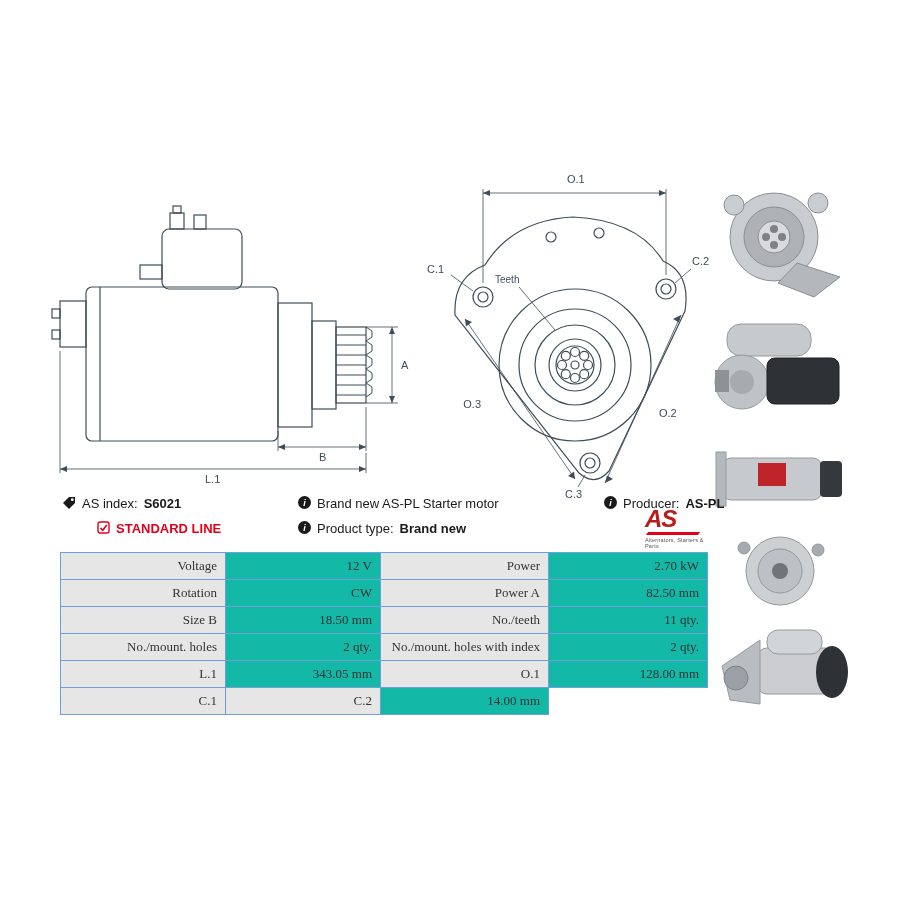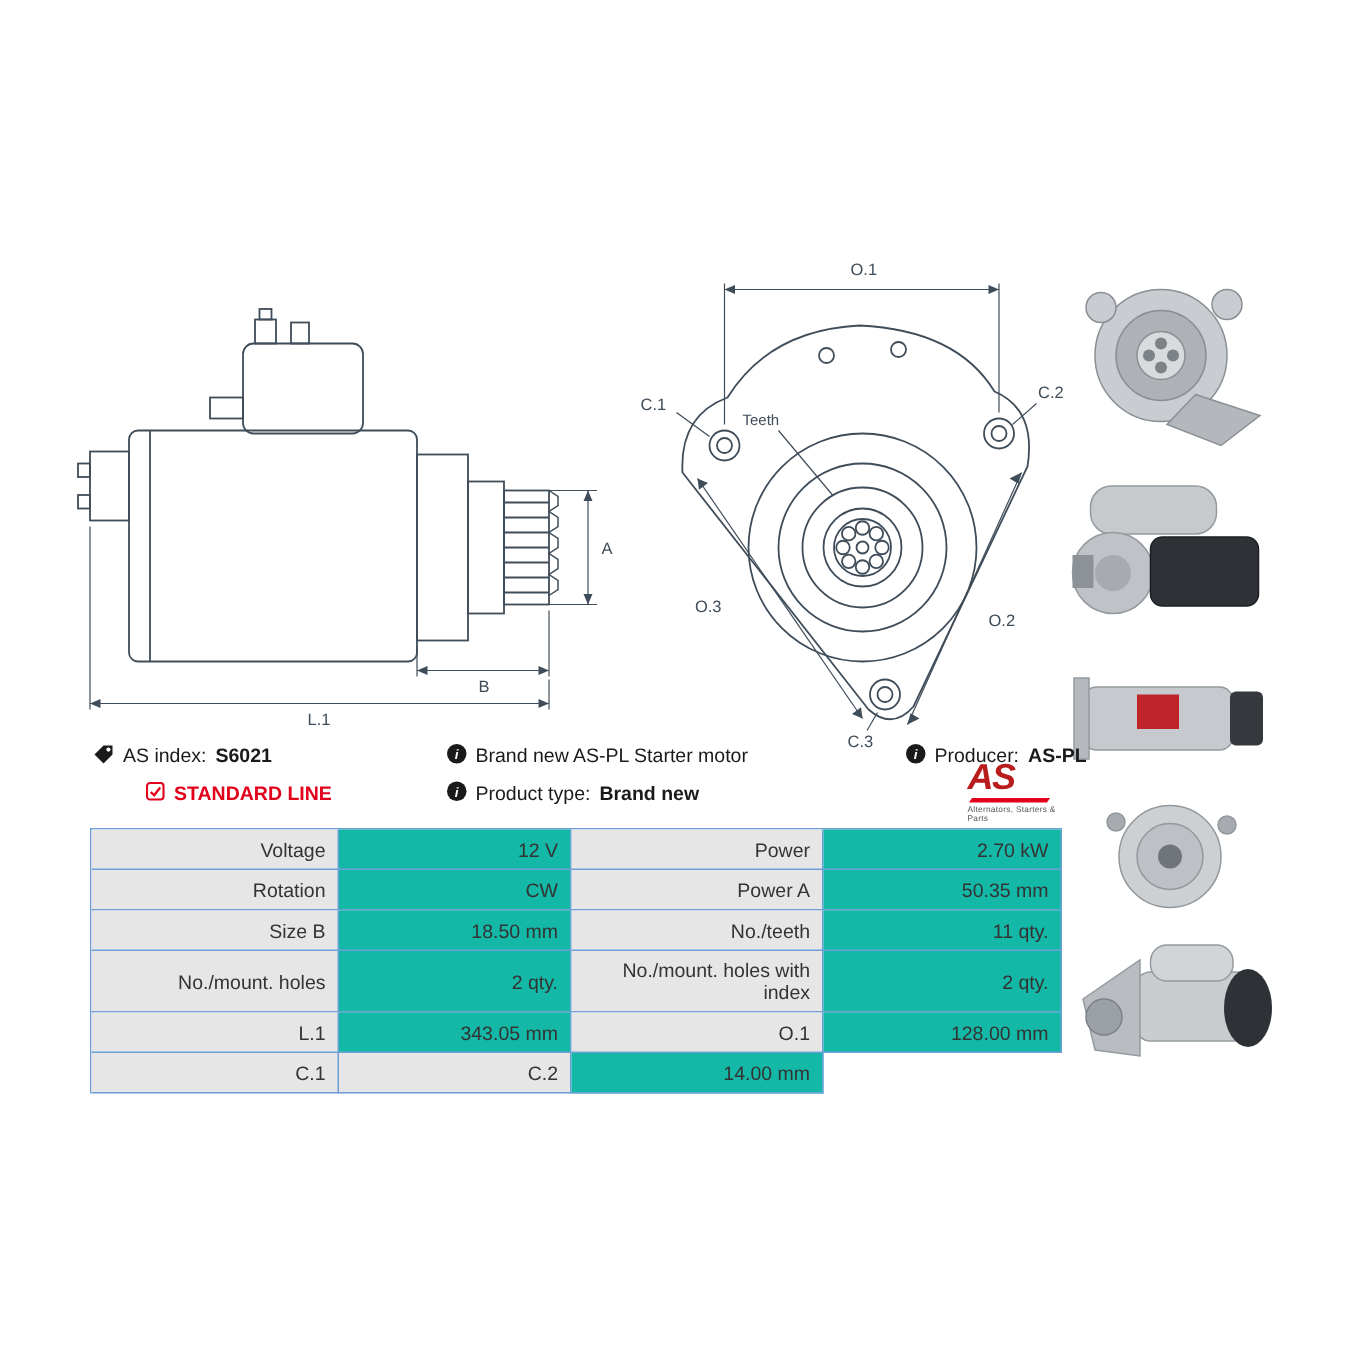--- a/index.html
+++ b/index.html
@@ -19,21 +19,21 @@
   .info-item{position:absolute;font-size:13px;display:flex;gap:6px;white-space:nowrap;}
   .info-item .bold{font-weight:bold;}
   .std-line{color:#e2001a;font-weight:bold;}
   .info-icon{display:inline-flex;width:13px;height:13px;border-radius:50%;background:#1a1a1a;color:#fff;font-size:9px;font-weight:bold;align-items:center;justify-content:center;font-style:italic;flex:0 0 13px;}
   .logo{position:absolute;left:645px;top:508px;width:64px;text-align:left;}
   .logo .as-text{color:#b91c1c;font-weight:bold;font-style:italic;font-size:24px;line-height:22px;letter-spacing:-1px;display:inline-block;}
   .logo .swoosh{width:52px;height:3px;background:#e2001a;transform:skewX(-35deg);margin:1px 0 2px 2px;}
   .logo .tagline{font-size:5.5px;color:#555;letter-spacing:.2px;}
 
   
-  .spec{position:absolute;left:60px;top:552px;display:grid;grid-template-columns:165px 155px 168px 159px;border-top:1px solid #6f9fd8;border-left:1px solid #6f9fd8;font-size:13px;color:#333;}
+  .spec{position:absolute;left:60px;top:552px;display:grid;grid-template-columns:165px 155px 168px 159px;border-top:1px solid #6f9fd8;border-left:1px solid #6f9fd8;font-size:13px;color:#333;font-family:Liberation Serif, serif;}
   .spec > div{border-right:1px solid #6f9fd8;border-bottom:1px solid #6f9fd8;padding:5px 8px;display:flex;align-items:center;justify-content:flex-end;text-align:right;min-height:16px;}
   .cell-label{background:#e6e6e6;}
   .cell-value{background:#14b8a6;}
 </style>
 </head>
 <body>
 
 <div class="page">
 
   <svg id="side-drawing" class="drawing" width="360" height="290" viewBox="0 0 360 290" fill="none" stroke="#3f4c59" stroke-width="1.2">
@@ -222,21 +222,21 @@
 
   <div class="spec">
     <div class="cell-label">Voltage</div>
     <div class="cell-value">12 V</div>
     <div class="cell-label">Power</div>
     <div class="cell-value">2.70 kW</div>
 
     <div class="cell-label">Rotation</div>
     <div class="cell-value">CW</div>
     <div class="cell-label">Power A</div>
-    <div class="cell-value">50.35 mm</div>
+    <div class="cell-value">82.50 mm</div>
 
     <div class="cell-label">Size B</div>
     <div class="cell-value">18.50 mm</div>
     <div class="cell-label">No./teeth</div>
     <div class="cell-value">11 qty.</div>
 
     <div class="cell-label">No./mount. holes</div>
     <div class="cell-value">2 qty.</div>
     <div class="cell-label">No./mount. holes with index</div>
     <div class="cell-value">2 qty.</div>

